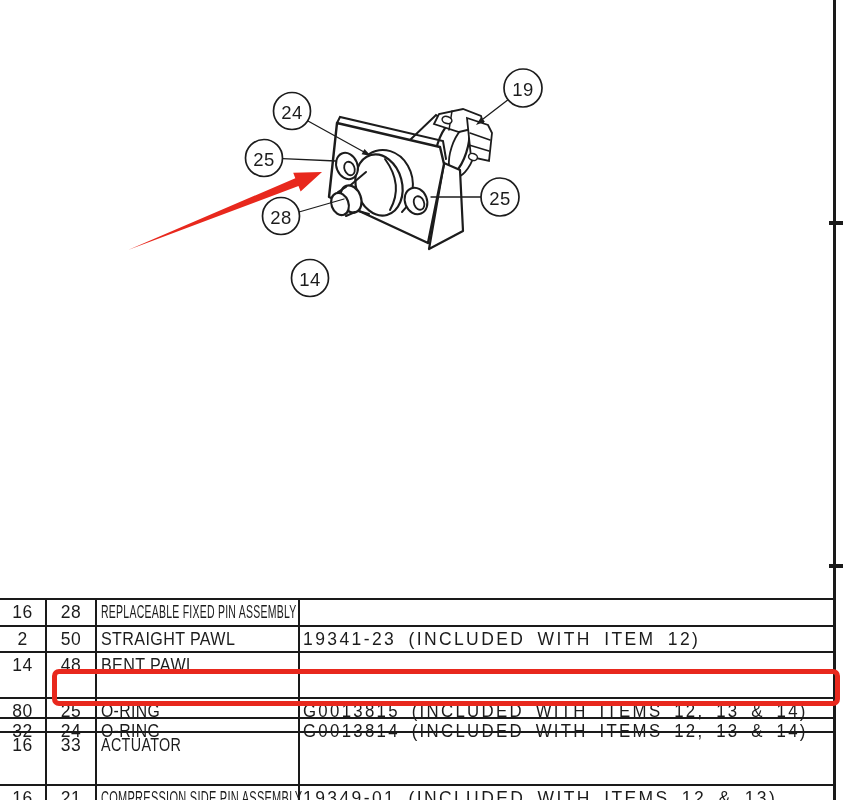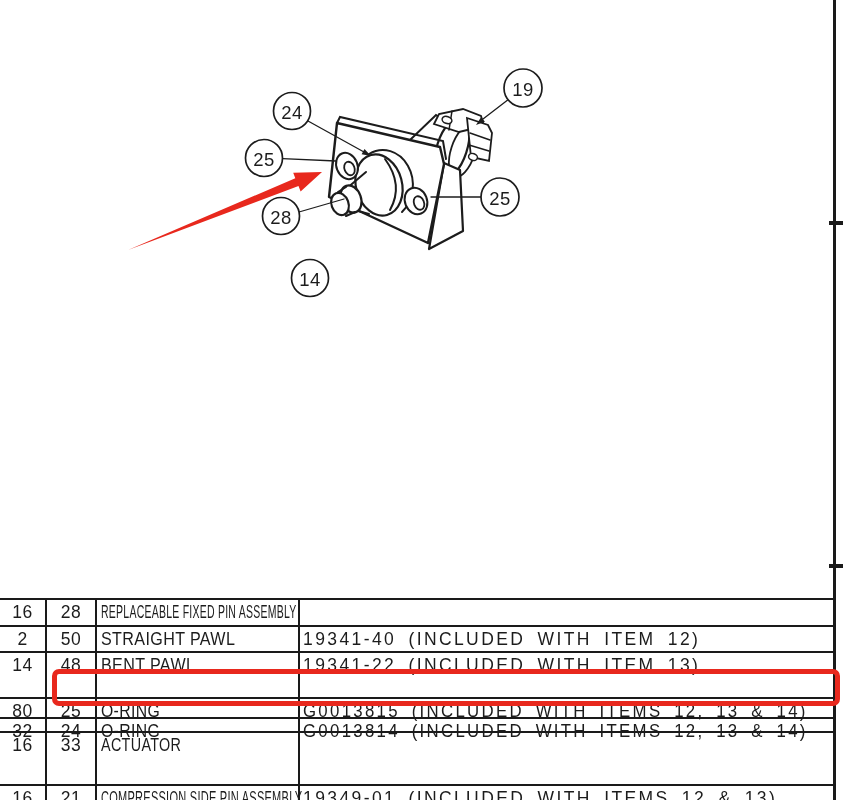--- a/index.html
+++ b/index.html
@@ -129,27 +129,26 @@
 
     <div class="bom-row r0">
       <span class="c c-qty">16</span>
       <span class="c c-item">28</span>
       <span class="c c-desc" style="transform:scaleX(.60)">REPLACEABLE FIXED PIN ASSEMBLY</span>
     </div>
     <div class="bom-row r1">
       <span class="c c-qty">2</span>
       <span class="c c-item">50</span>
       <span class="c c-desc" style="transform:scaleX(.92)">STRAIGHT PAWL</span>
-      <span class="c c-part">19341-40 (INCLUDED WITH ITEM 12)</span>
+      <span class="c c-part">19341-23 (INCLUDED WITH ITEM 12)</span>
     </div>
     <div class="bom-row r2">
       <span class="c c-qty">14</span>
       <span class="c c-item">48</span>
       <span class="c c-desc" style="transform:scaleX(.92)">BENT PAWL</span>
-      <span class="c c-part">19341-22 (INCLUDED WITH ITEM 13)</span>
     </div>
     <div class="bom-row r3">
       <span class="c c-qty">80</span>
       <span class="c c-item">25</span>
       <span class="c c-desc" style="transform:scaleX(.90)">O-RING</span>
       <span class="c c-part" style="transform:scaleX(.96)">G0013815 (INCLUDED WITH ITEMS 12, 13 &amp; 14)</span>
     </div>
     <div class="bom-row r4">
       <span class="c c-qty">32</span>
       <span class="c c-item">24</span>

